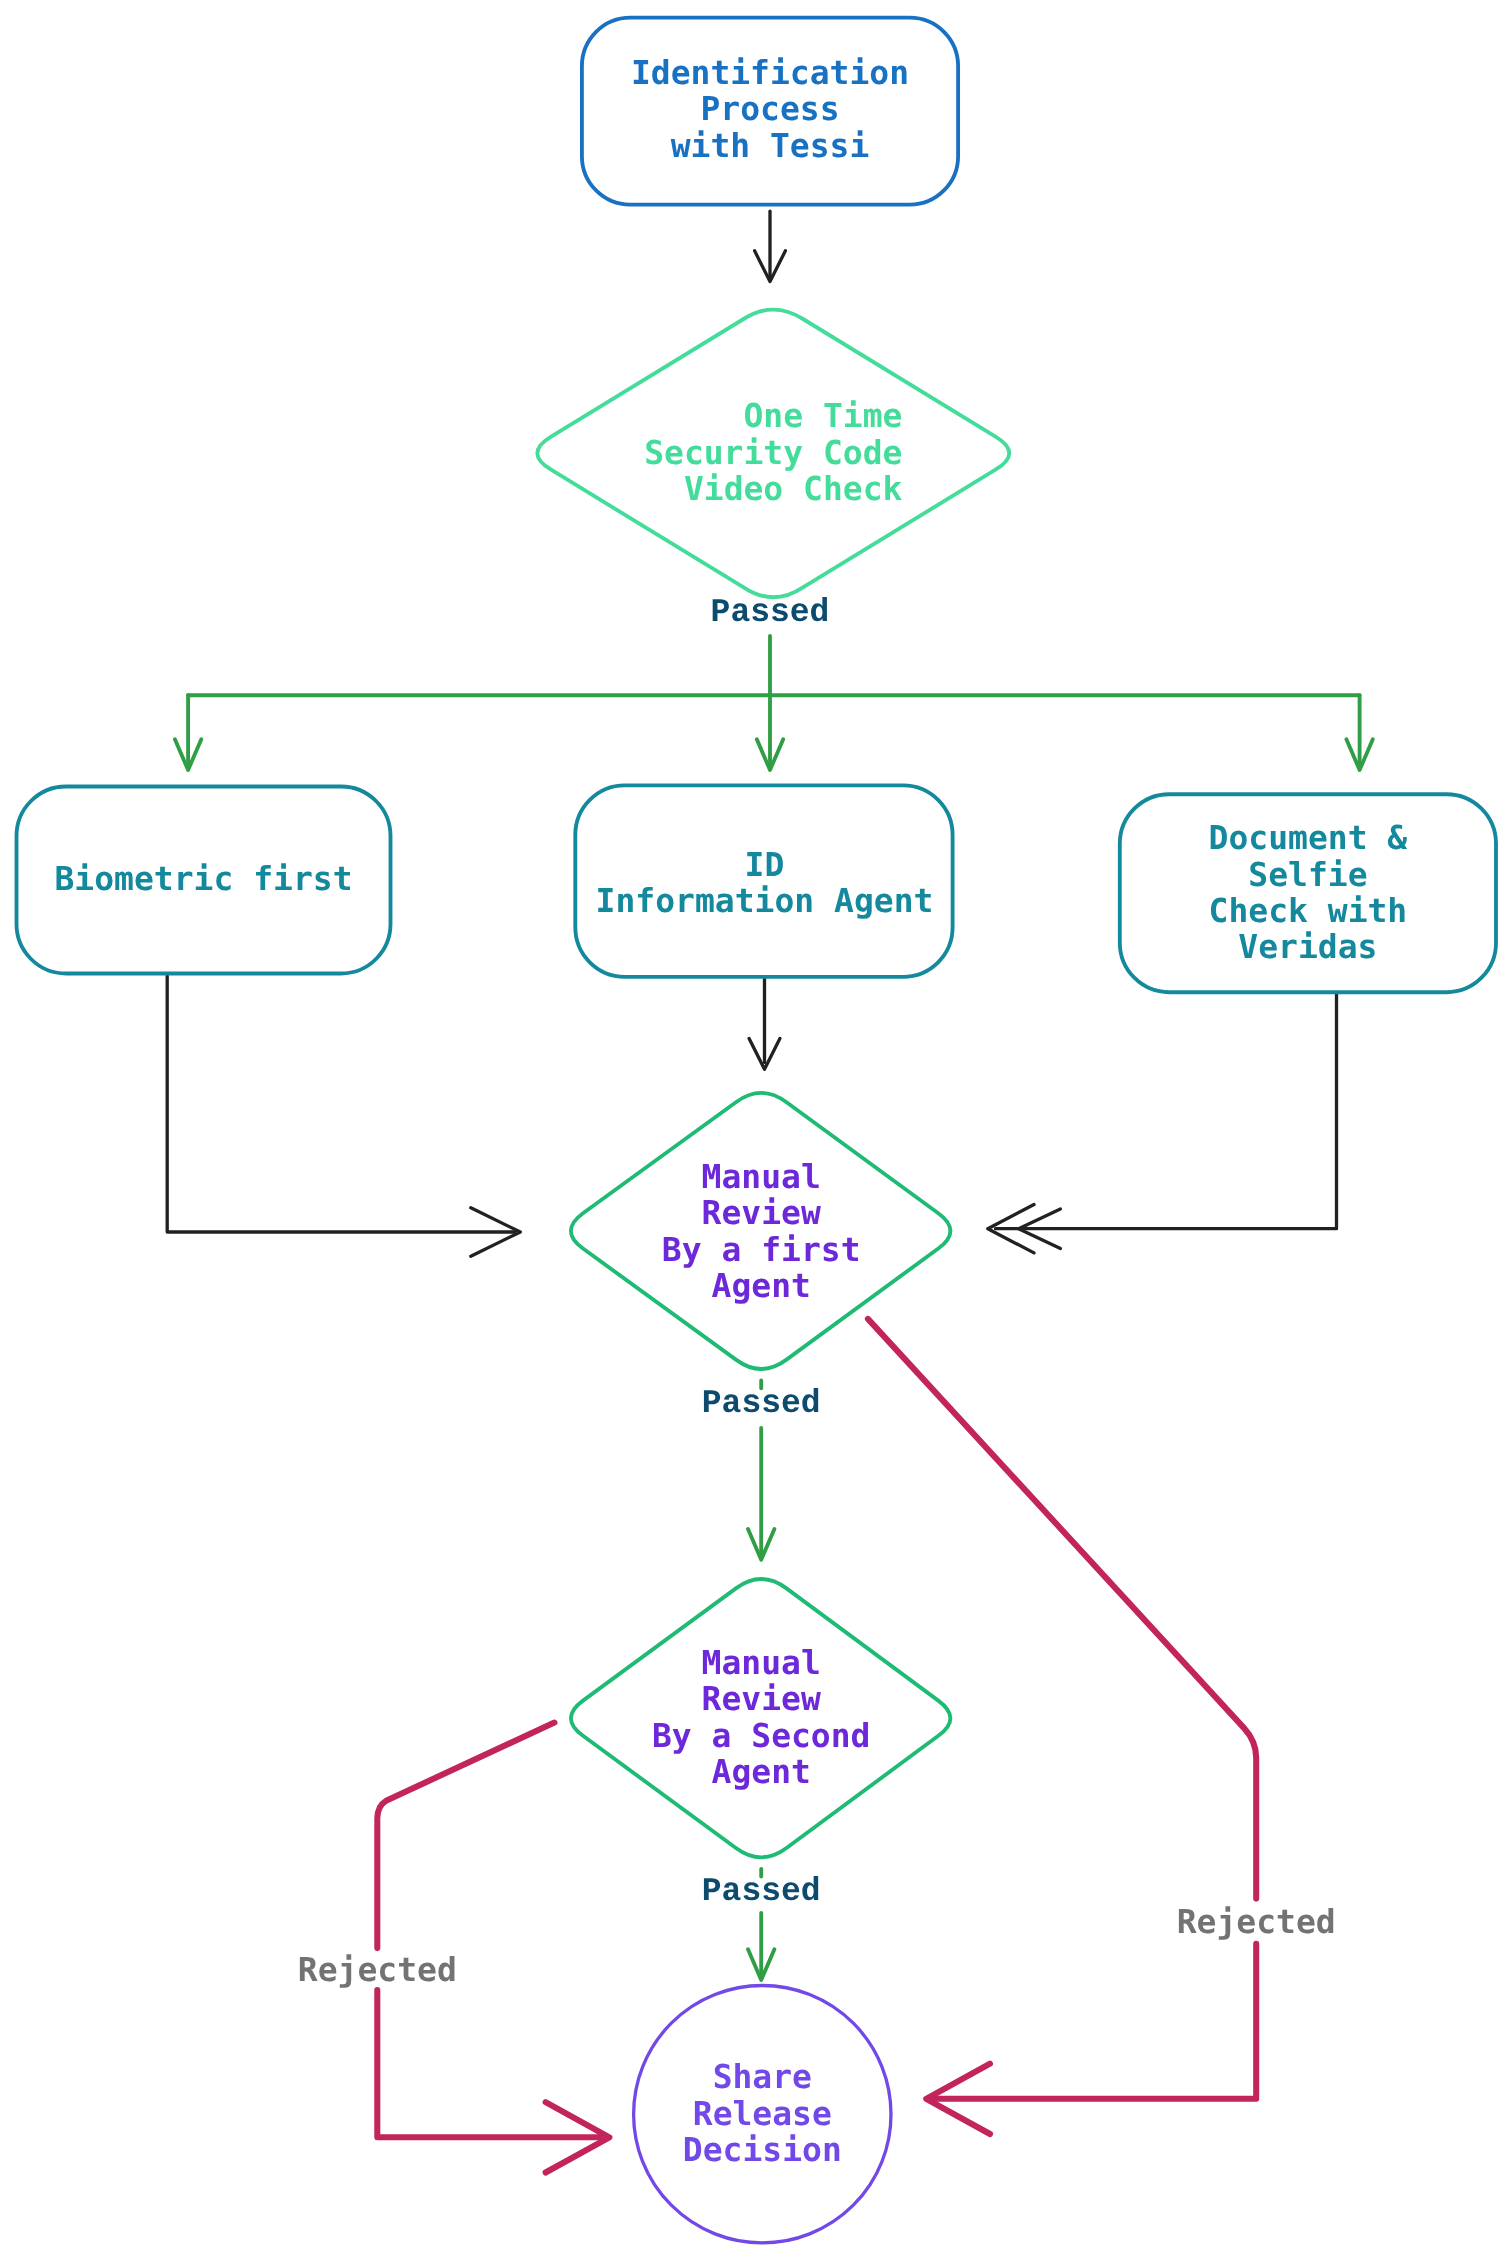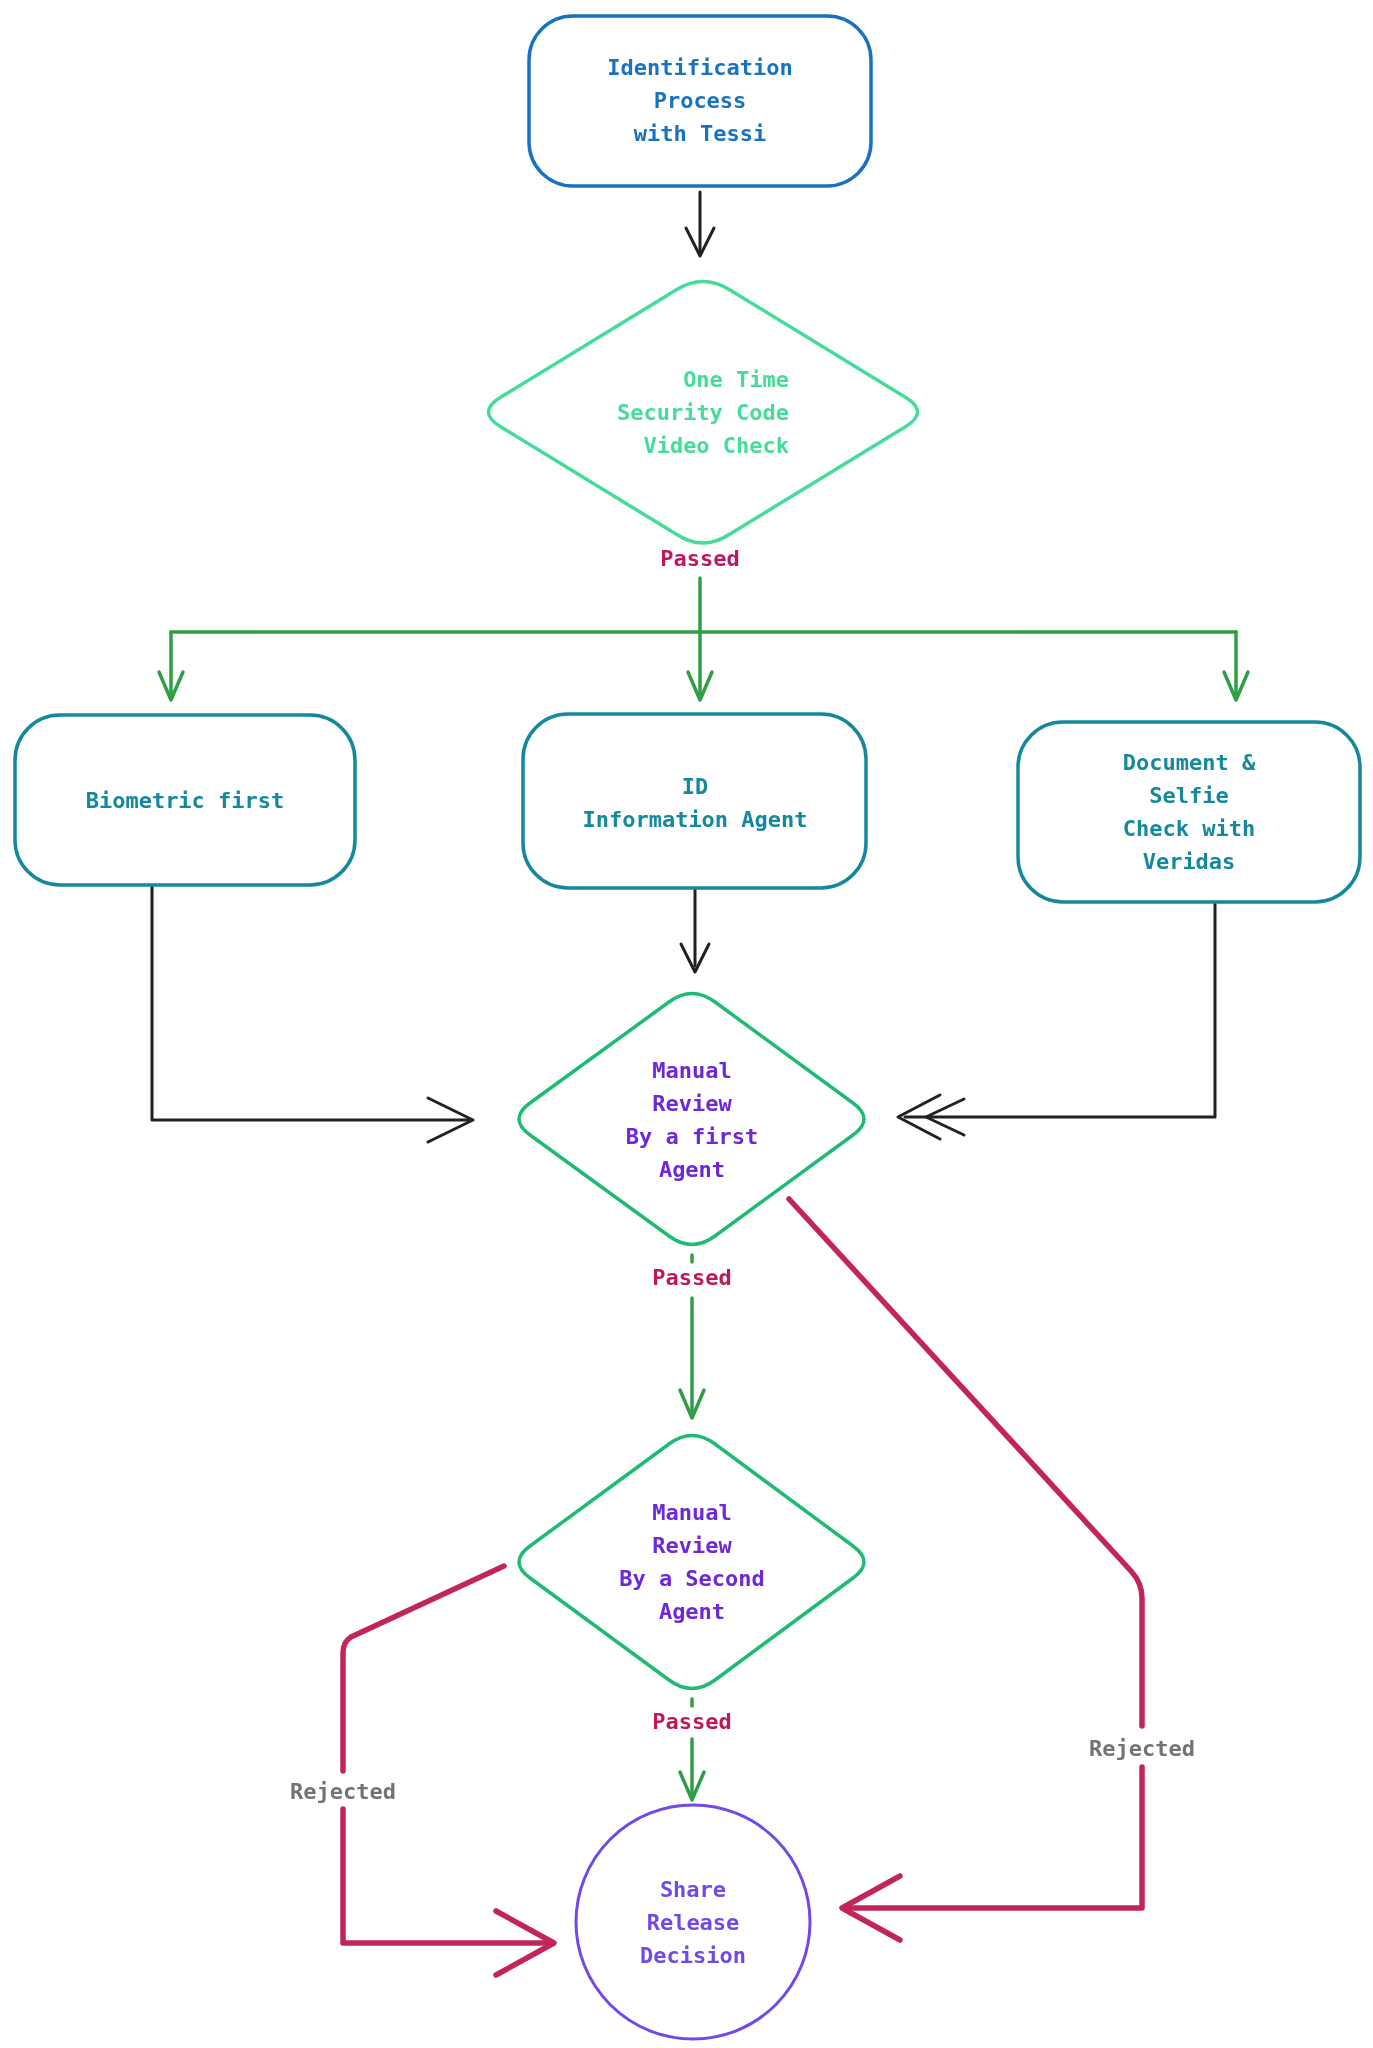--- a/index.html
+++ b/index.html
@@ -9,29 +9,29 @@
     background:#ffffff;
     font-family:"DejaVu Sans Mono", monospace;
     overflow:hidden;
   }
   #stage svg{position:absolute;inset:0;}
   .lbl{
     position:absolute;
     transform:translate(-50%,-50%);
     text-align:center;
     white-space:pre-line;
-    font-size:22px;
+    font-size:30px;
     line-height:33px;
     font-weight:bold;
     letter-spacing:0px;
   }
   .c-blue{color:#1971c2;}
   .c-mint{color:#44dc9a;}
   .c-green{color:#6d28d9;}
-  .c-dgreen{color:#be185d;}
+  .c-dgreen{color:#0c4a6e;font-family:Liberation Mono, monospace;}
   .c-teal{color:#14889c;}
   .c-crimson{color:#737373;}
   .c-purple{color:#7248e8;}
 </style>
 </head>
 <body>
 
 <div id="stage">
 
   <svg viewBox="0 0 1373 2048" width="1373" height="2048">

